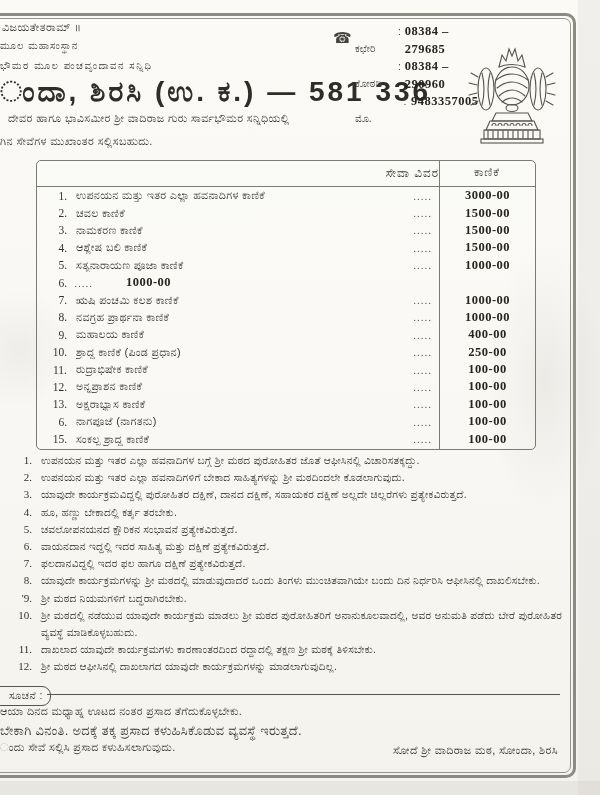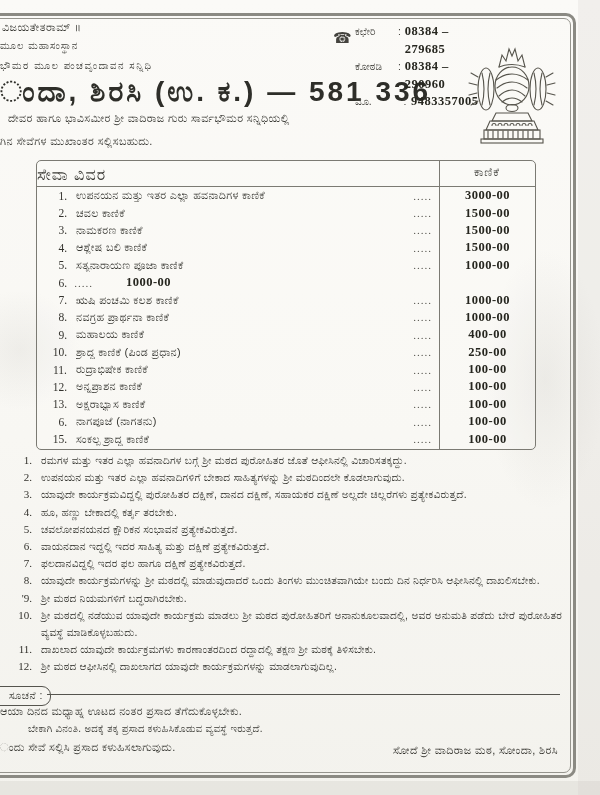--- a/index.html
+++ b/index.html
@@ -22,50 +22,50 @@
   .org{left:0;top:40px;font-size:10px;letter-spacing:1px;}
   .sannidhi{left:0;top:60px;font-size:10px;letter-spacing:1.5px;}
   .title{left:0;top:76px;font-size:28px;font-weight:bold;letter-spacing:3px;color:#2e2e29;}
   .sub1{left:8px;top:112px;font-size:11px;letter-spacing:.4px;}
   .sub2{left:0;top:135px;font-size:11px;letter-spacing:.4px;}
 
   .phone{position:absolute;left:333px;top:23px;width:150px;}
   .phone-icon{position:absolute;left:0;top:6px;font-size:15px;color:#44433e;}
   .phone-rows{margin-left:22px;}
   .phone-row{display:flex;font-size:10.5px;line-height:17.5px;}
-  .phone-label{width:44px;color:#44433e;}
+  .phone-label{width:44px;color:#44433e;margin-top:17px;}
   .phone-colon{width:12px;text-align:center;color:#44433e;}
   .phone-num{font-family:"Liberation Serif",serif;font-weight:bold;font-size:12.5px;color:#26261f;letter-spacing:.5px;}
 
   .emblem{position:absolute;left:466px;top:45px;}
 
   .rates{position:absolute;left:36px;top:160px;width:498px;height:288px;
          border:1px solid #7b7a73;border-radius:5px;background:rgba(255,255,255,.15);}
   .rates .vline{position:absolute;left:402px;top:0;bottom:0;width:0;border-left:1px solid #7b7a73;}
   .rates-head{position:absolute;left:0;top:0;width:100%;height:25px;border-bottom:1px solid #7b7a73;}
-  .rates-head .c1{position:absolute;left:0;top:5px;width:402px;text-align:left;font-size:16px;letter-spacing:1px;}
+  .rates-head .c1{position:absolute;left:0;top:5px;width:402px;text-align:right;font-size:12px;letter-spacing:1px;}
   .rates-head .c2{position:absolute;left:402px;top:5px;width:96px;text-align:center;font-size:11.5px;letter-spacing:1px;}
   .rates-body{position:absolute;left:0;top:26px;width:100%;}
   .rate-row{display:flex;align-items:center;height:17.4px;font-size:11px;}
   .rate-no{width:22px;margin-left:8px;text-align:right;font-family:"Liberation Serif",serif;font-size:11.5px;color:#33322d;}
   .rate-name{flex:1;margin-left:9px;letter-spacing:.3px;overflow:hidden;}
   .rate-dots{width:26px;text-align:right;margin-right:8px;color:#55544e;letter-spacing:1px;font-family:"Liberation Serif",serif;}
   .rate-amt{width:95px;text-align:center;font-family:"Liberation Serif",serif;font-weight:bold;font-size:12.5px;color:#26261f;letter-spacing:.5px;}
 
   .notes{position:absolute;left:10px;top:452px;width:552px;}
   .note{display:flex;font-size:10.5px;line-height:17.2px;}
   .note-no{width:22px;margin-right:9px;text-align:right;font-family:"Liberation Serif",serif;font-size:11px;color:#33322d;flex:none;}
   .note-text{flex:1;text-align:justify;letter-spacing:.2px;}
 
   .notice-pill{position:absolute;left:-14px;top:686px;width:63px;height:18px;
                border:1px solid #55544e;border-radius:9px;}
   .notice-label{position:absolute;right:7px;top:2px;font-size:10.5px;letter-spacing:.5px;}
   .notice-line-rule{position:absolute;left:47px;top:694px;width:513px;border-top:1.5px solid #55544e;}
   .notice-l1{left:0;top:705px;font-size:11px;letter-spacing:.3px;}
-  .notice-l2{left:0;top:723px;font-size:10px;letter-spacing:.3px;padding-left:28px;}
+  .notice-l2{left:0;top:723px;font-size:13px;letter-spacing:.3px;}
   .notice-l3{left:0;top:741px;font-size:11px;letter-spacing:.3px;text-align:center;}
   .signature{position:absolute;right:42px;top:744px;font-size:11px;letter-spacing:.4px;color:#33322d;}
 </style>
 </head>
 <body>
 
 <div class="screen">
 
   <div class="frame-outer"></div>
   <div class="frame-inner"></div>
@@ -241,21 +241,21 @@
           <span class="rate-dots">.....</span>
           <span class="rate-amt">100-00</span>
         </div>
       </div>
   </div>
 
   <div class="notes">
 
       <div class="note">
         <span class="note-no">1.</span>
-        <span class="note-text">ರಮಗಳ ಮತ್ತು ಇತರ ಎಲ್ಲಾ ಹವನಾದಿಗಳ ಬಗ್ಗೆ ಶ್ರೀ ಮಠದ ಪುರೋಹಿತರ ಜೊತೆ ಆಫೀಸಿನಲ್ಲಿ ವಿಚಾರಿಸತಕ್ಕದ್ದು.</span>
+        <span class="note-text">ಉಪನಯನ ಮತ್ತು ಇತರ ಎಲ್ಲಾ ಹವನಾದಿಗಳ ಬಗ್ಗೆ ಶ್ರೀ ಮಠದ ಪುರೋಹಿತರ ಜೊತೆ ಆಫೀಸಿನಲ್ಲಿ ವಿಚಾರಿಸತಕ್ಕದ್ದು.</span>
       </div>
 
       <div class="note">
         <span class="note-no">2.</span>
         <span class="note-text">ಉಪನಯನ ಮತ್ತು ಇತರ ಎಲ್ಲಾ ಹವನಾದಿಗಳಿಗೆ ಬೇಕಾದ ಸಾಹಿತ್ಯಗಳನ್ನು ಶ್ರೀ ಮಠದಿಂದಲೇ ಕೊಡಲಾಗುವುದು.</span>
       </div>
 
       <div class="note">
         <span class="note-no">3.</span>
         <span class="note-text">ಯಾವುದೇ ಕಾರ್ಯಕ್ರಮವಿದ್ದಲ್ಲಿ ಪುರೋಹಿತರ ದಕ್ಷಿಣೆ, ದಾನದ ದಕ್ಷಿಣೆ, ಸಹಾಯಕರ ದಕ್ಷಿಣೆ ಅಲ್ಲದೇ ಚಿಲ್ಲರೆಗಳು ಪ್ರತ್ಯೇಕವಿರುತ್ತದೆ.</span>

